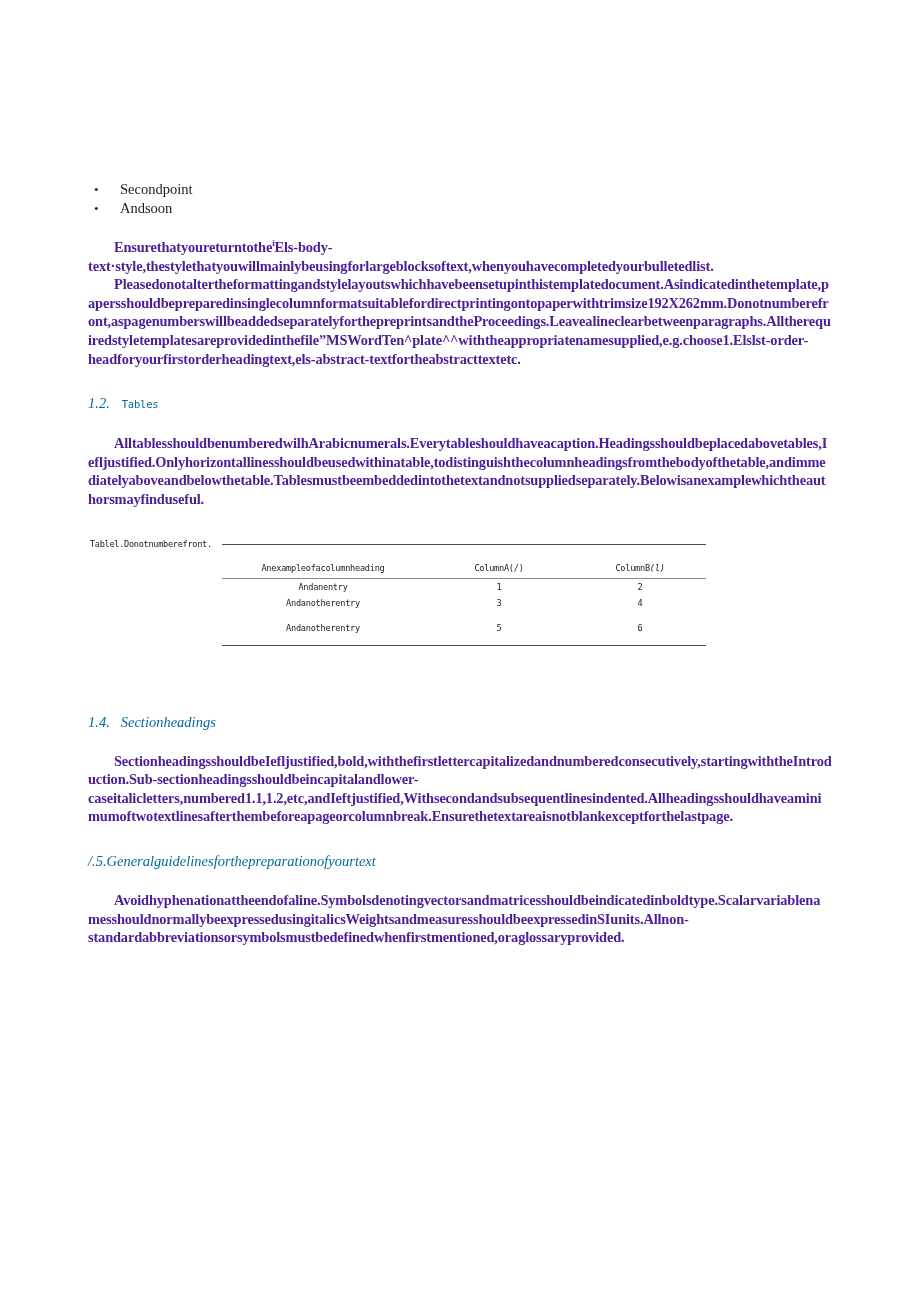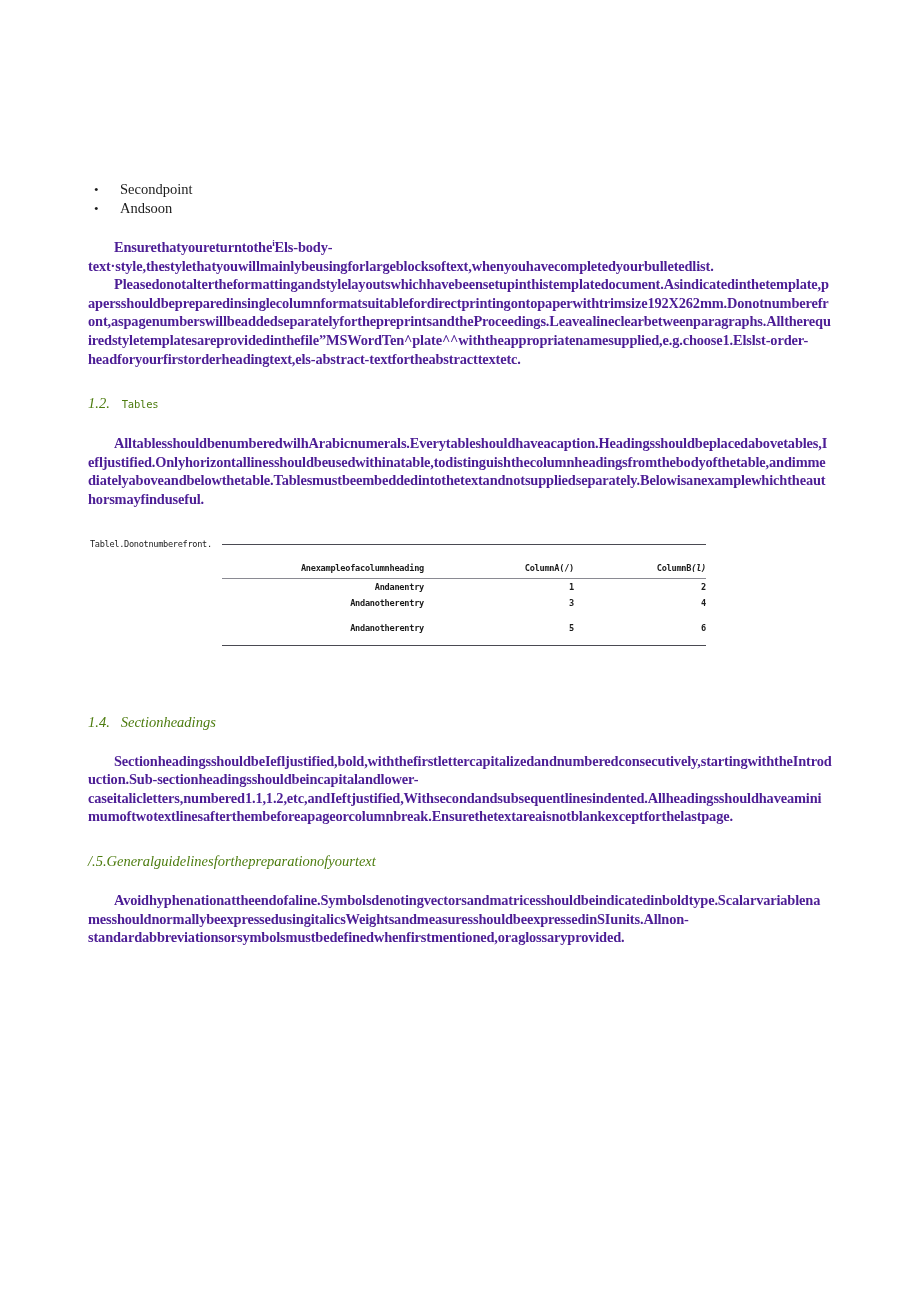--- a/index.html
+++ b/index.html
@@ -74,21 +74,21 @@
     font-size: 9px;
     vertical-align: super;
     line-height: 0;
   }
 
   
   .section-heading {
     font-size: 14.5px;
     line-height: 19px;
     font-style: italic;
-    color: #4d7c0f;
+    color: #0369a1;
     white-space: nowrap;
   }
   .section-heading .sec-num {
     font-family: "Liberation Serif", serif;
     font-style: italic;
   }
   .section-heading .sec-title-mono {
     font-family: "DejaVu Sans Mono", monospace;
     font-style: normal;
     font-size: 10.5px;
@@ -126,23 +126,23 @@
     top: 15px;
     width: 484px;
     border-collapse: collapse;
     font-family: "DejaVu Sans Mono", monospace;
     font-size: 8.6px;
     letter-spacing: -0.25px;
     color: #1b1b1b;
   }
   .data-table th,
   .data-table td {
-    text-align: right;
+    text-align: center;
     padding: 0;
-    font-weight: bold;
+    font-weight: normal;
   }
   .data-table thead tr.rule-top th {
     border-top: 1.4px solid #4a4a52;
     height: 13px;
   }
   .data-table thead tr.head-row th {
     height: 20px;
     vertical-align: middle;
     border-bottom: 1.4px solid #8a8a92;
   }

